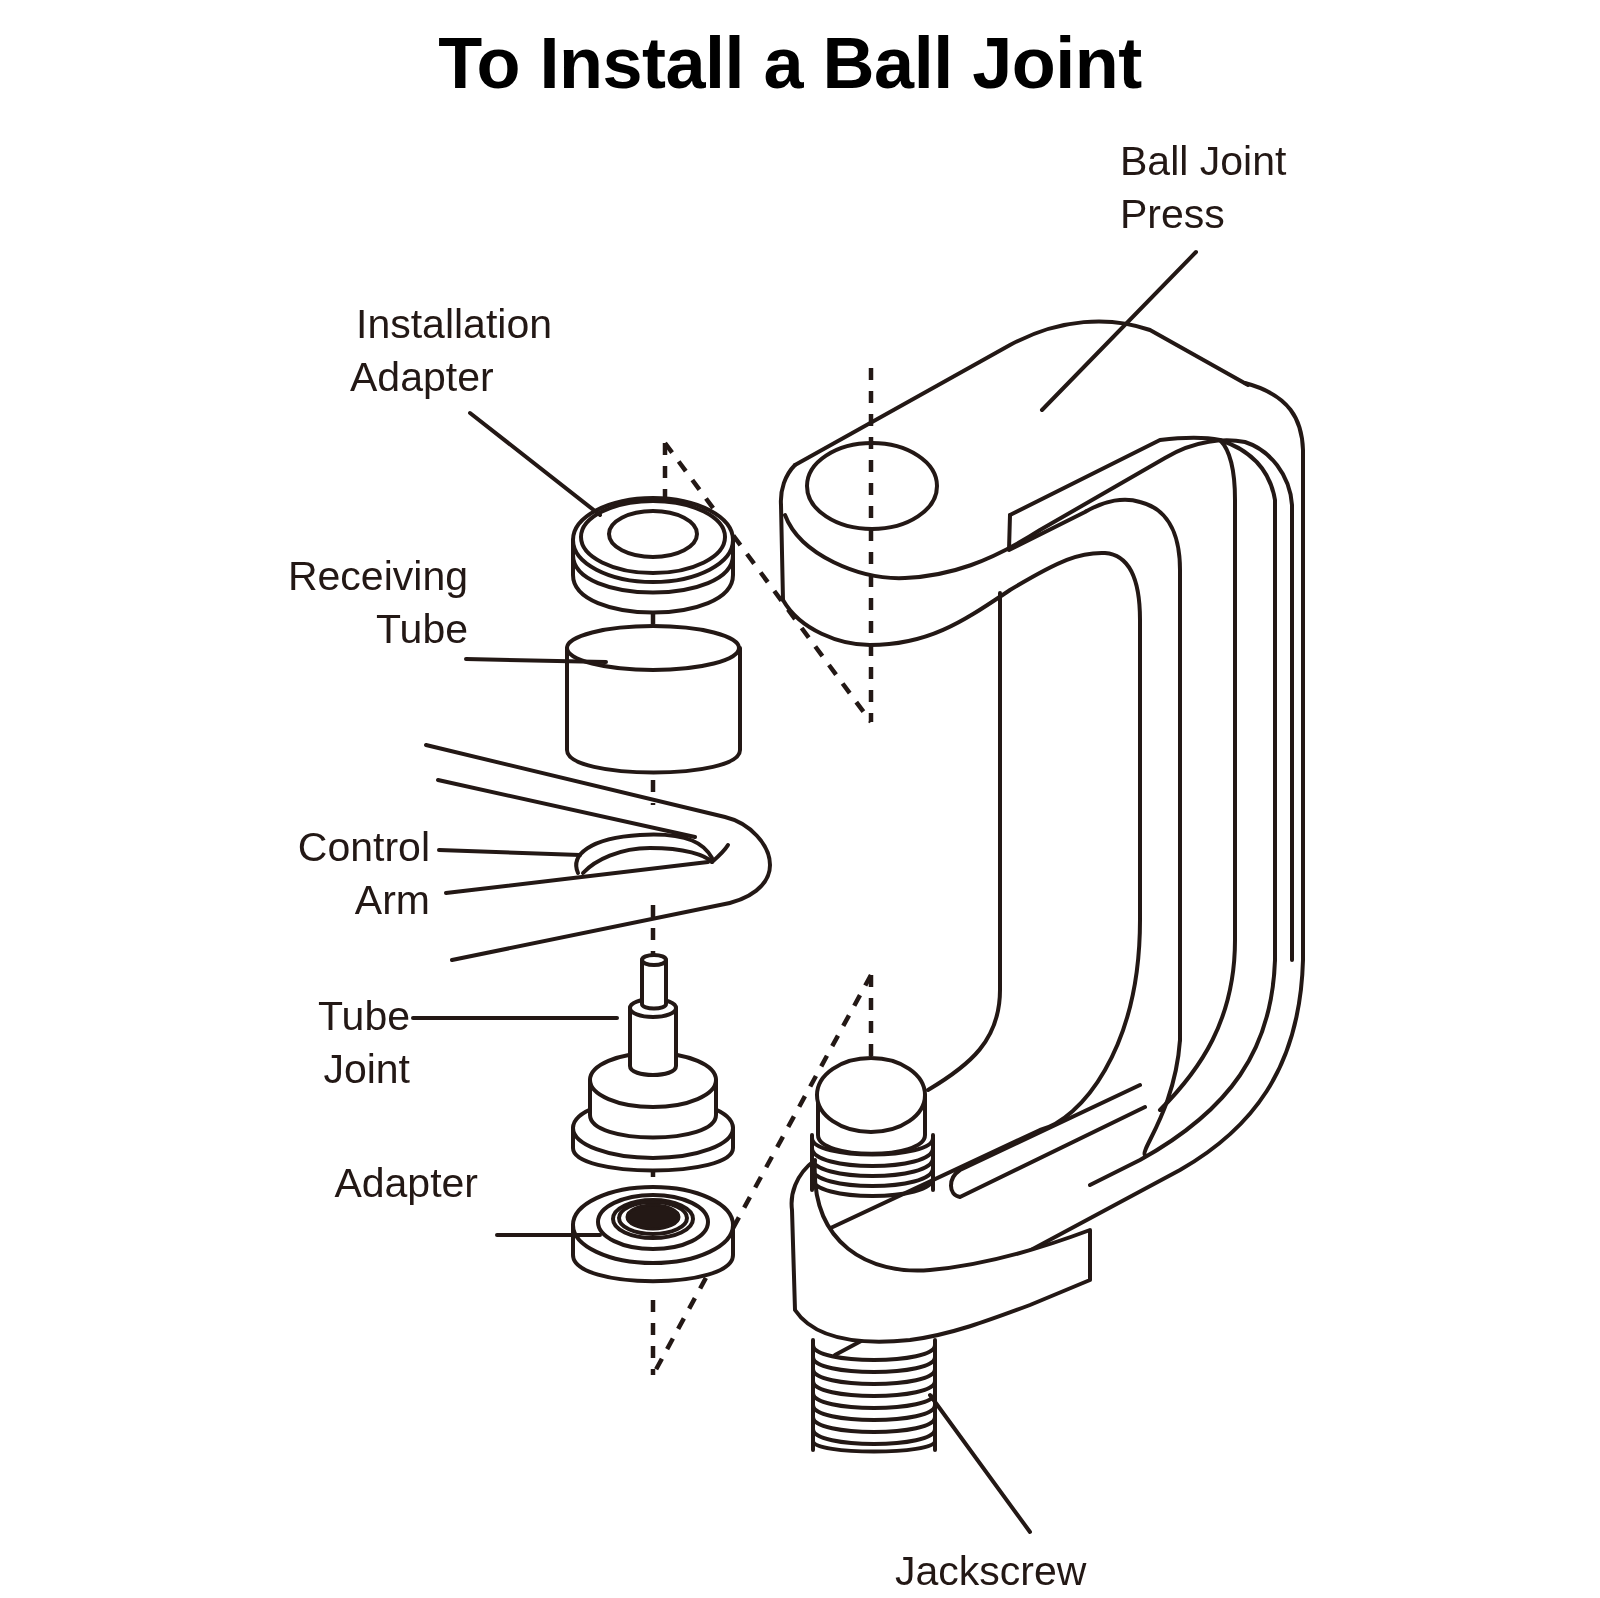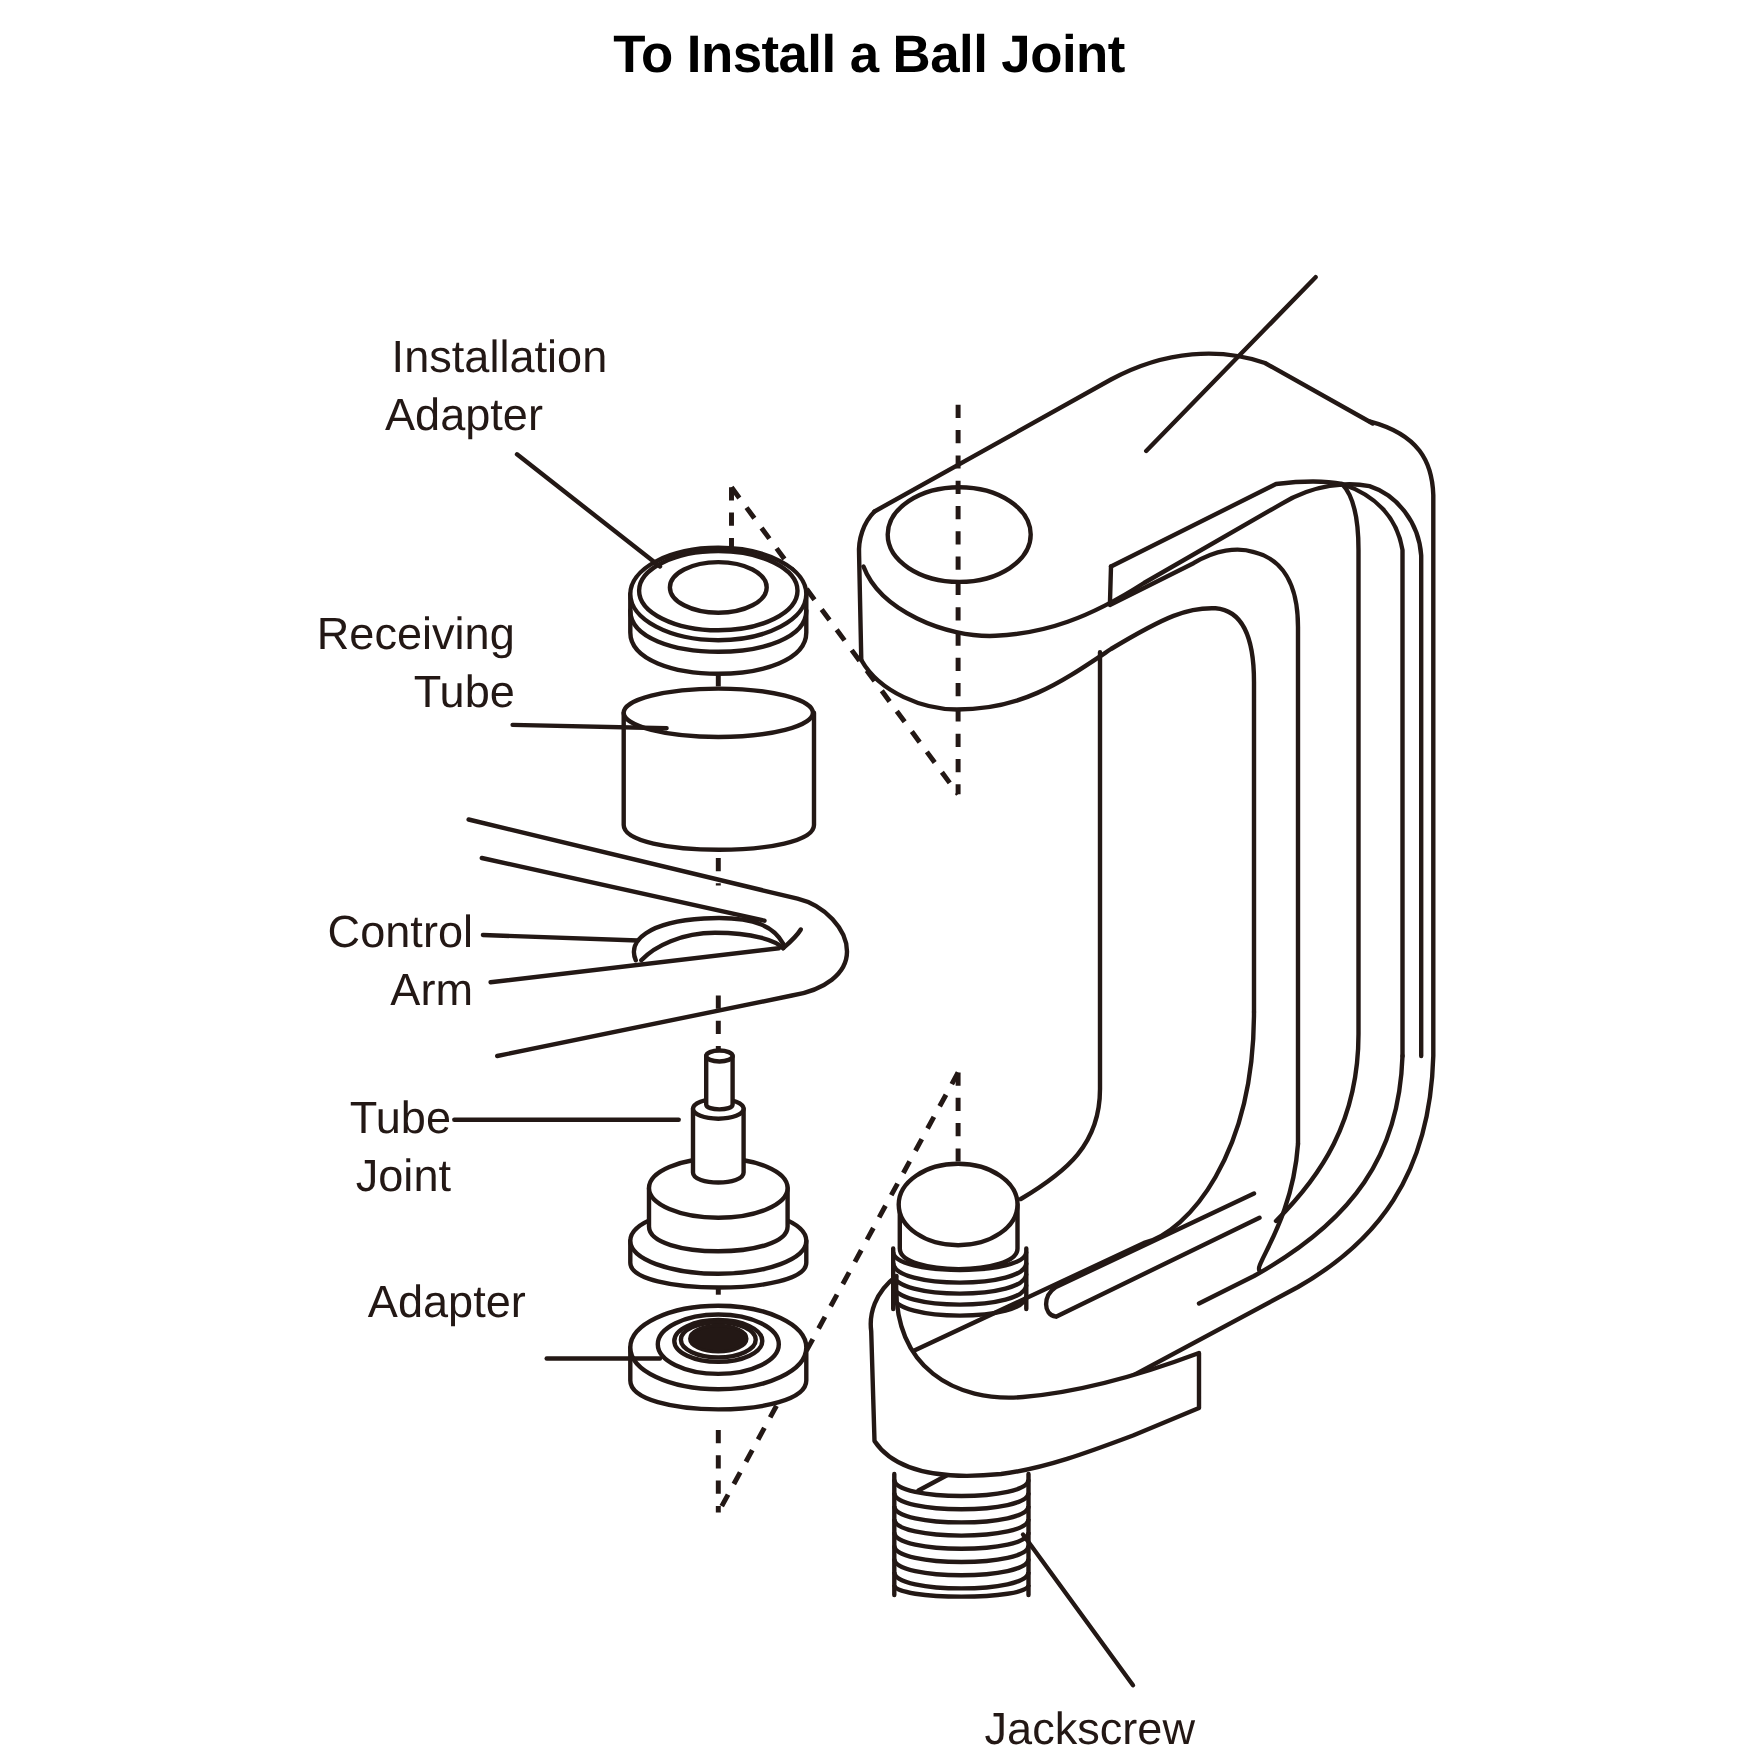--- a/index.html
+++ b/index.html
@@ -1,20 +1,20 @@
 <!DOCTYPE html>
 <html><head>
 <meta charset="utf-8">
 <style>
   html, body { margin: 0; padding: 0; background: #ffffff; }
   body { width: 1600px; height: 1598px; position: relative; overflow: hidden; }
   #stage { position: absolute; left: 0; top: 0; width: 1600px; height: 1598px; }
   .title {
     position: absolute; left: 0; top: 22px; width: 1580px; text-align: center;
-    font-family: "Liberation Sans", sans-serif; font-weight: bold; font-size: 48px;
+    font-family: "Liberation Sans", sans-serif; font-weight: bold; font-size: 72px;
     color: #000; letter-spacing: -0.5px;
   }
   .lbl {
     position: absolute; font-family: "Liberation Sans", sans-serif; font-size: 41px;
     color: #231815; line-height: 53px; white-space: nowrap;
   }
   .lbl span { display: block; }
   .c { text-align: right; }
   svg .ln { fill: none; stroke: #231815; stroke-width: 4; stroke-linecap: round; stroke-linejoin: round; }
   svg .wf { fill: #ffffff; stroke: #231815; stroke-width: 4; stroke-linejoin: round; }
@@ -143,20 +143,24 @@
       <line class="ln" x1="466" y1="659" x2="606" y2="662"></line>
       <line class="ln" x1="439" y1="850" x2="580" y2="855"></line>
       <line class="ln" x1="413" y1="1018" x2="617" y2="1018"></line>
       <line class="ln" x1="497" y1="1235" x2="600" y2="1235"></line>
       <line class="ln" x1="930" y1="1395" x2="1030" y2="1532"></line>
     </g>
   </svg>
 
   <div class="title">To Install a Ball Joint</div>
 
+  <div class="lbl" style="left:1120px; top:135px;">
+    <span>Ball Joint</span>
+    <span>Press</span>
+  </div>
 
   <div class="lbl" style="left:350px; top:298px;">
     <span style="padding-left:6px">Installation</span>
     <span>Adapter</span>
   </div>
 
   <div class="lbl c" style="left:258px; top:550px; width:210px;">
     <span>Receiving</span>
     <span>Tube</span>
   </div>

